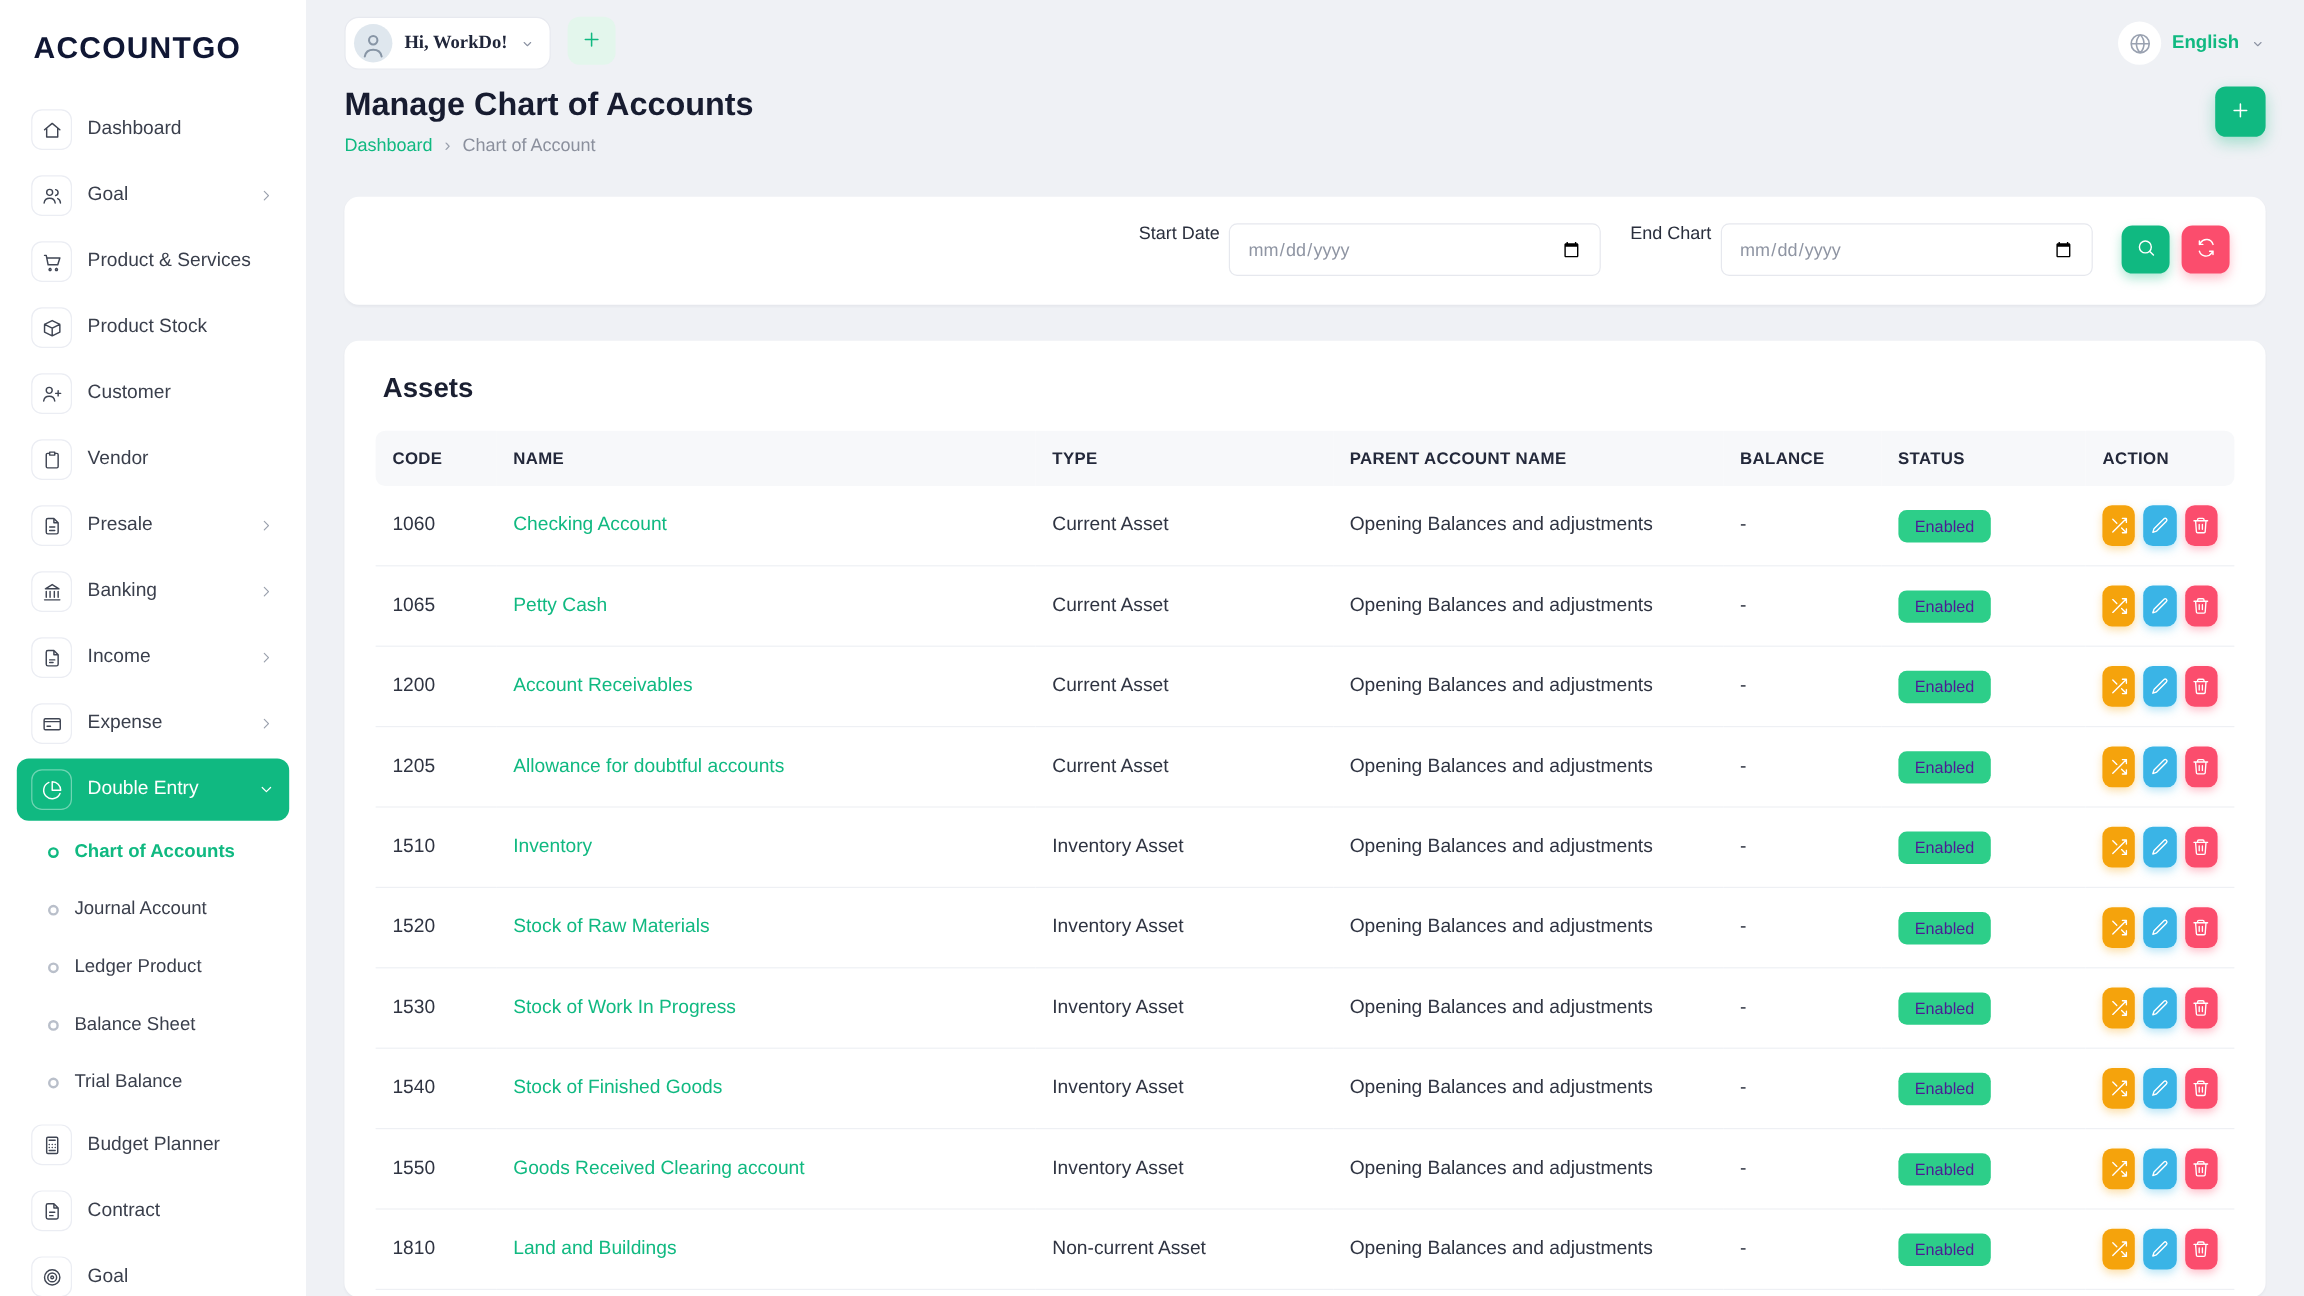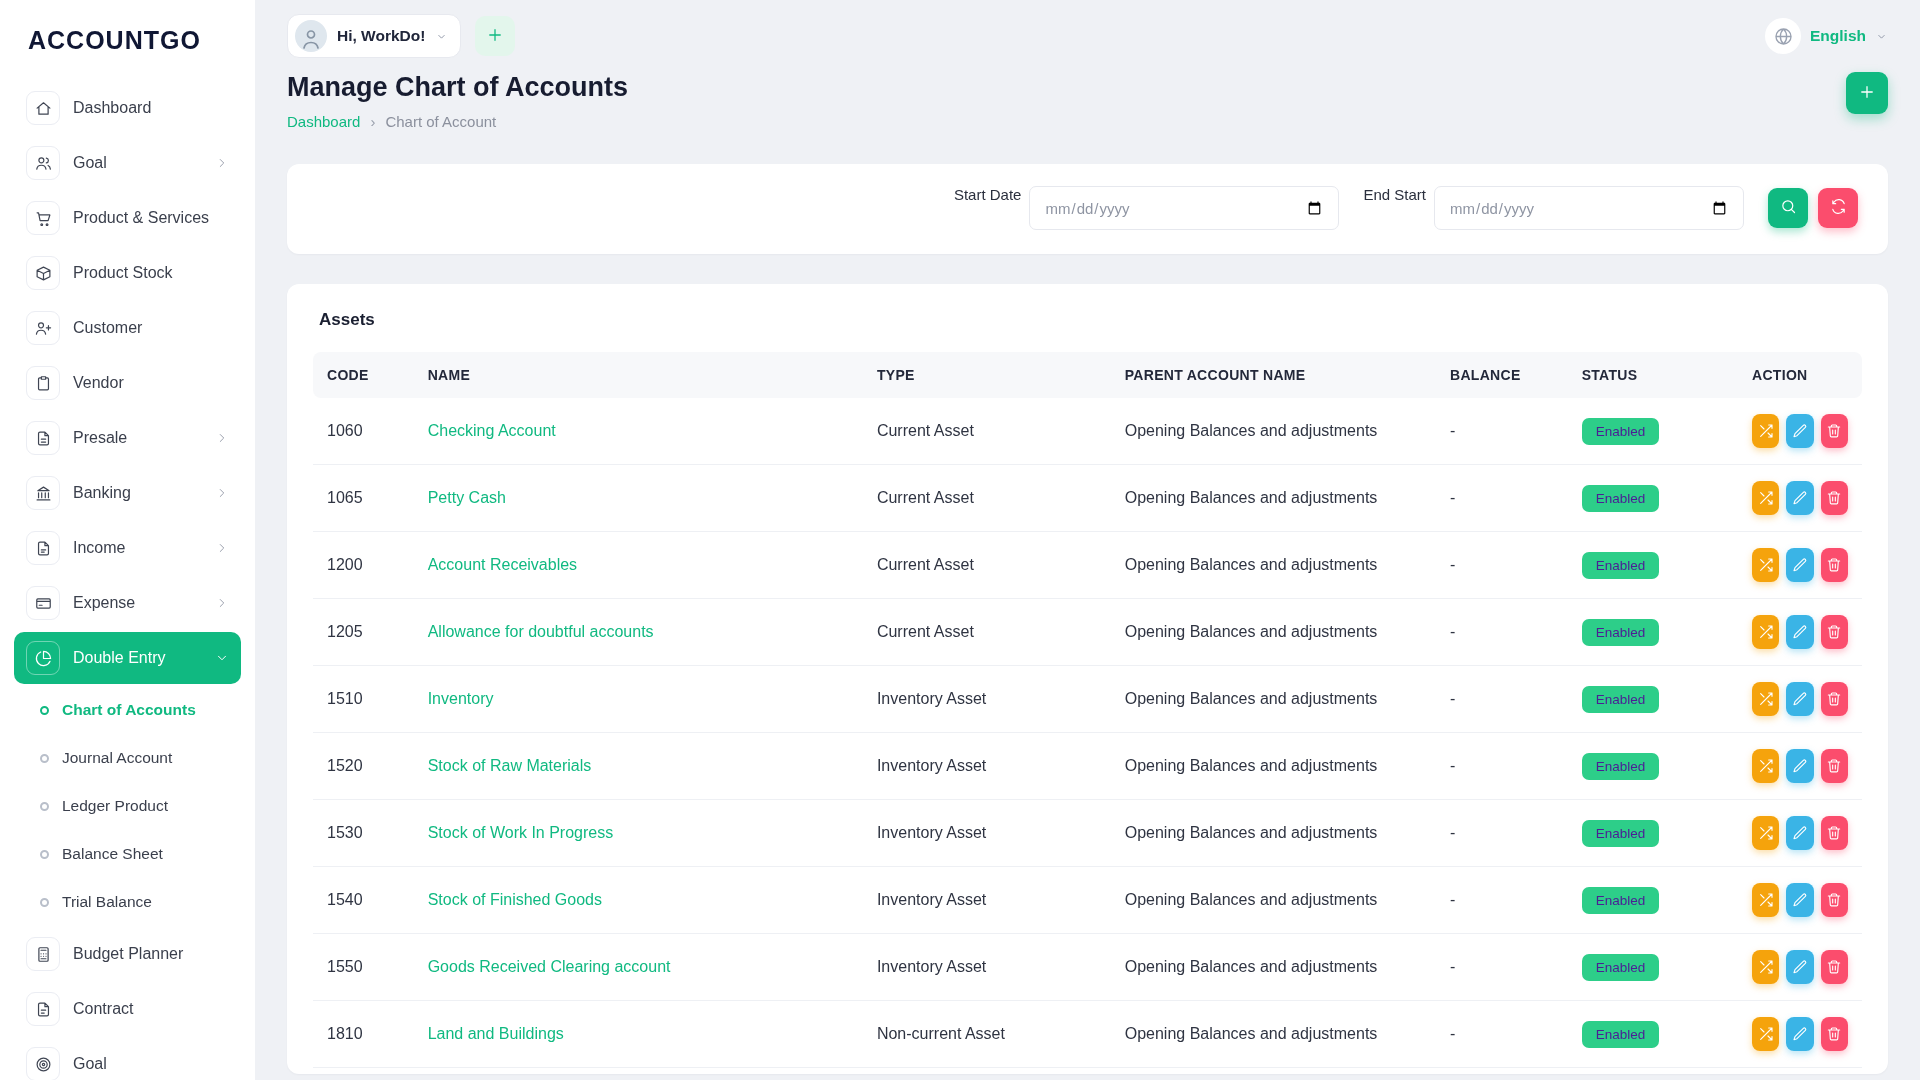--- a/index.html
+++ b/index.html
@@ -29,21 +29,21 @@
   .side-item.active .chev{color:#fff;}
   .sub-item{display:flex;align-items:center;gap:13px;height:46px;margin:2px 14px 2px 28px;padding:0 12px;
     font-size:15.5px;color:#3a3f4c;cursor:pointer;}
   .bullet{width:9px;height:9px;min-width:9px;border:2px solid #b9bfca;border-radius:50%;}
   .sub-item.active{color:var(--accent);font-weight:700;}
   .sub-item.active .bullet{border-color:var(--accent);}
 
   
   .main{flex:1;padding:0 32px;overflow:hidden;}
   .topbar{height:72px;display:flex;align-items:center;justify-content:space-between;}
-  .topbar-left{display:flex;align-items:center;gap:14px;}
+  .topbar-left{display:flex;gap:14px;font-family:Liberation Serif, serif;}
   .user-chip{display:flex;align-items:center;gap:10px;background:#fff;border:1px solid #e7e9ef;
     border-radius:12px;padding:5px 12px 5px 7px;cursor:pointer;}
   .avatar{width:32px;height:32px;border-radius:50%;background:#dfe7ee;display:flex;align-items:flex-end;
     justify-content:center;overflow:hidden;color:#8795a5;}
   .avatar svg{width:24px;height:24px;margin-bottom:-3px;}
   .greeting{font-size:15.5px;font-weight:600;color:#20263a;}
   .caret{color:#8c93a3;display:flex;}
   .caret svg{width:13px;height:13px;}
   .quick-add{width:40px;height:40px;border:none;border-radius:10px;background:#e3f6ec;color:var(--accent);
     display:flex;align-items:center;justify-content:center;cursor:pointer;}
@@ -73,21 +73,21 @@
   .field input{width:310px;height:44px;border:1px solid #e6e8ee;border-radius:7px;padding:0 14px;
     font-size:15px;color:#8f95a3;font-family:inherit;outline:none;background:#fff;}
   .filter-actions{display:flex;gap:10px;padding-bottom:2px;}
   .fbtn{width:40px;height:40px;border:none;border-radius:9px;color:#fff;display:flex;
     align-items:center;justify-content:center;cursor:pointer;}
   .fbtn svg{width:17px;height:17px;}
   .fbtn.search{background:var(--accent);box-shadow:0 4px 9px rgba(16,185,129,.35);}
   .fbtn.reset{background:var(--danger);box-shadow:0 4px 9px rgba(251,77,109,.35);}
 
   .table-card{margin-top:30px;padding:26px 26px 6px;}
-  .card-title{margin:0 6px 22px;font-size:17px;font-weight:700;color:#1a1f31;}
+  .card-title{margin:0 6px 22px;font-size:23px;font-weight:700;color:#1a1f31;}
   table{width:100%;border-collapse:collapse;table-layout:fixed;}
   thead th{background:#f7f8fa;text-align:left;font-size:14px;font-weight:700;color:#23283a;
     letter-spacing:.3px;padding:15px 14px;text-transform:uppercase;}
   thead th:first-child{border-radius:8px 0 0 8px;}
   thead th:last-child{border-radius:0 8px 8px 0;}
   tbody td{padding:16px 14px;font-size:16px;color:#2f3442;border-bottom:1px solid #eef0f4;
     white-space:nowrap;overflow:hidden;text-overflow:ellipsis;}
   .acc-link{color:var(--accent);cursor:pointer;text-decoration:none;}
   .badge{display:inline-block;background:var(--badge);color:#4c1d95;font-size:13.5px;font-weight:500;
     padding:6px 14px;border-radius:7px;}
@@ -328,21 +328,21 @@
             </svg></span>
         </button>
     </div>
 
     <section class="card filter-card">
       <div class="field">
         <label>Start Date</label>
         <input type="date" placeholder="mm/dd/yyyy" style="">
       </div>
       <div class="field">
-        <label>End Start</label>
+        <label>End Chart</label>
         <input type="date" placeholder="mm/dd/yyyy" style="">
       </div>
       <div class="filter-actions">
         <button class="fbtn search">
             <span><svg viewBox="0 0 24 24" fill="none" stroke="currentColor" stroke-width="1.7" stroke-linecap="round" stroke-linejoin="round">
                 <path d="M11 4a7 7 0 1 0 0 14 7 7 0 0 0 0-14Z M20.5 20.5 16 16"></path>
               </svg></span>
           </button>
         <button class="fbtn reset">
             <span><svg viewBox="0 0 24 24" fill="none" stroke="currentColor" stroke-width="1.7" stroke-linecap="round" stroke-linejoin="round">

